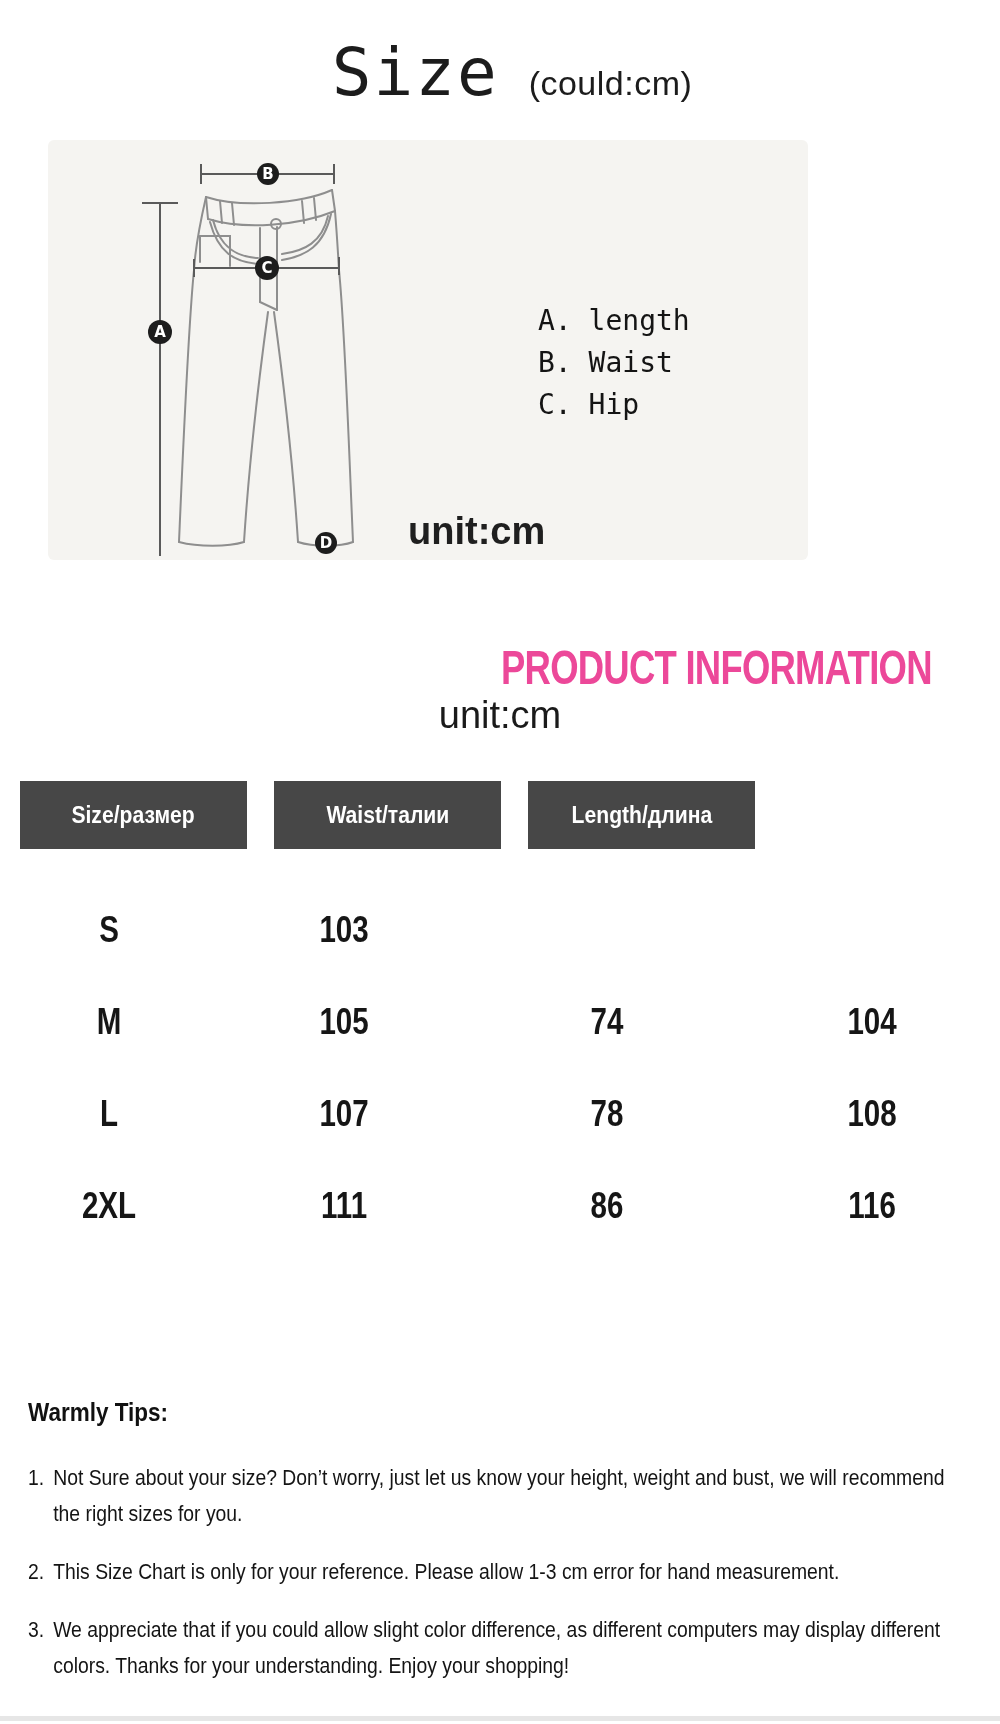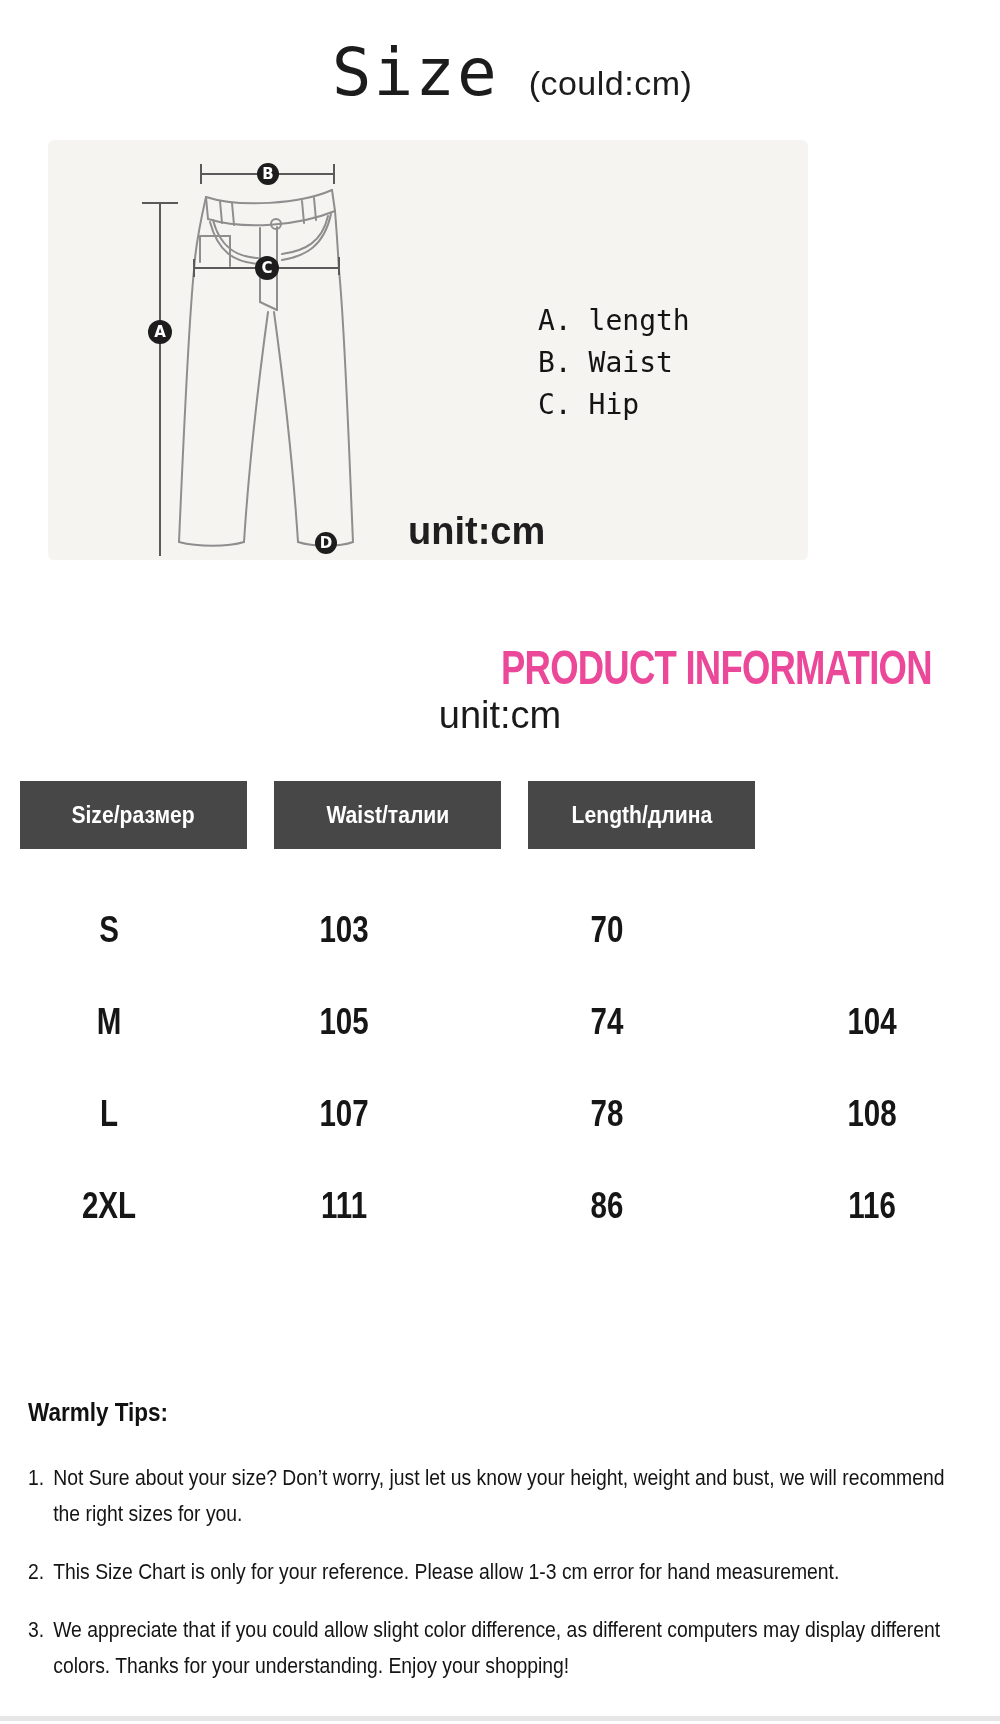--- a/index.html
+++ b/index.html
@@ -163,21 +163,20 @@
     </div>
     <div class="hcell">
       <span class="cond">Length/длина</span>
     </div>
   </div>
 
   <div class="tbody">
     <div class="trow">
       <div class="cell"><span class="cond">S</span></div>
       <div class="cell"><span class="cond">103</span></div>
-      <div class="cell"><span class="cond">70</span></div>
     </div>
     <div class="trow">
       <div class="cell"><span class="cond">M</span></div>
       <div class="cell"><span class="cond">105</span></div>
       <div class="cell"><span class="cond">74</span></div>
       <div class="cell"><span class="cond">104</span></div>
     </div>
     <div class="trow">
       <div class="cell"><span class="cond">L</span></div>
       <div class="cell"><span class="cond">107</span></div>

